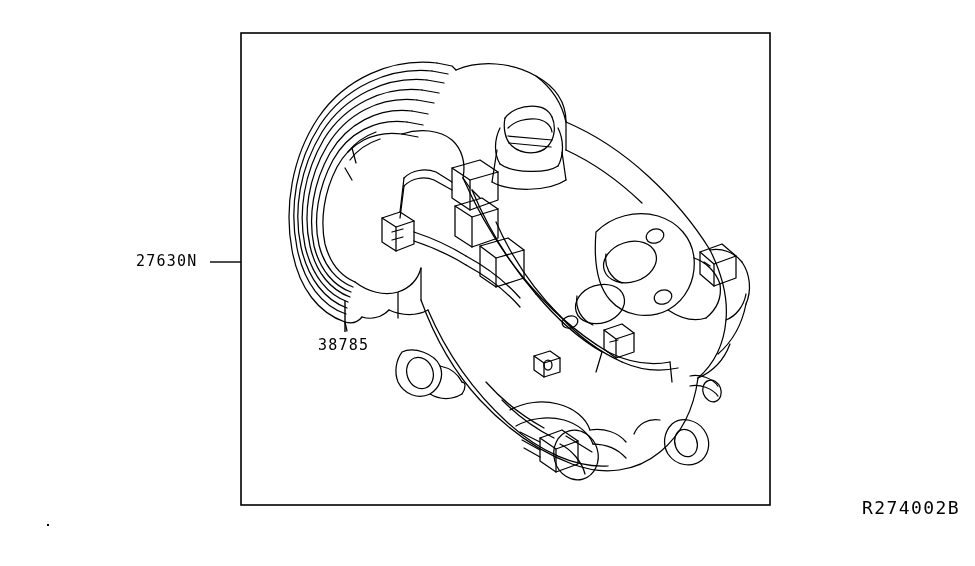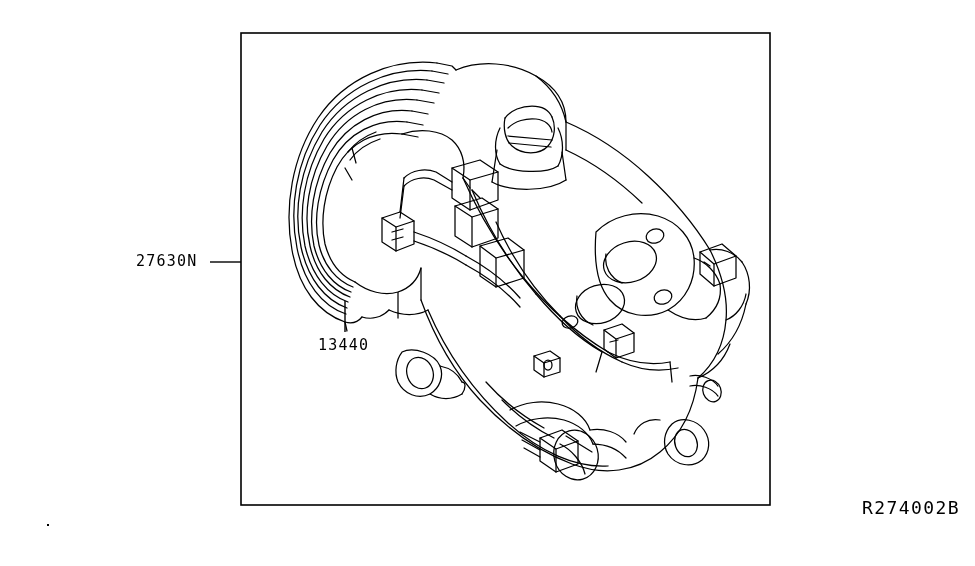--- a/index.html
+++ b/index.html
@@ -346,19 +346,19 @@
         <path d="M 534 356 L 544 363 L 544 377"></path>
         <path d="M 544 363 L 560 358"></path>
         <ellipse cx="548" cy="365" rx="4" ry="5"></ellipse>
       </g>
 
     </g>
   </svg>
 
   <div class="lbl" id="label-27630N">27630N</div>
 
-  <div class="lbl" id="label-27633">13440</div>
+  <div class="lbl" id="label-27633">38785</div>
 
   <div class="lbl" id="drawing-number">R274002B</div>
 
   <div id="corner-dot"></div>
 
 </div>
 
 </body></html>

